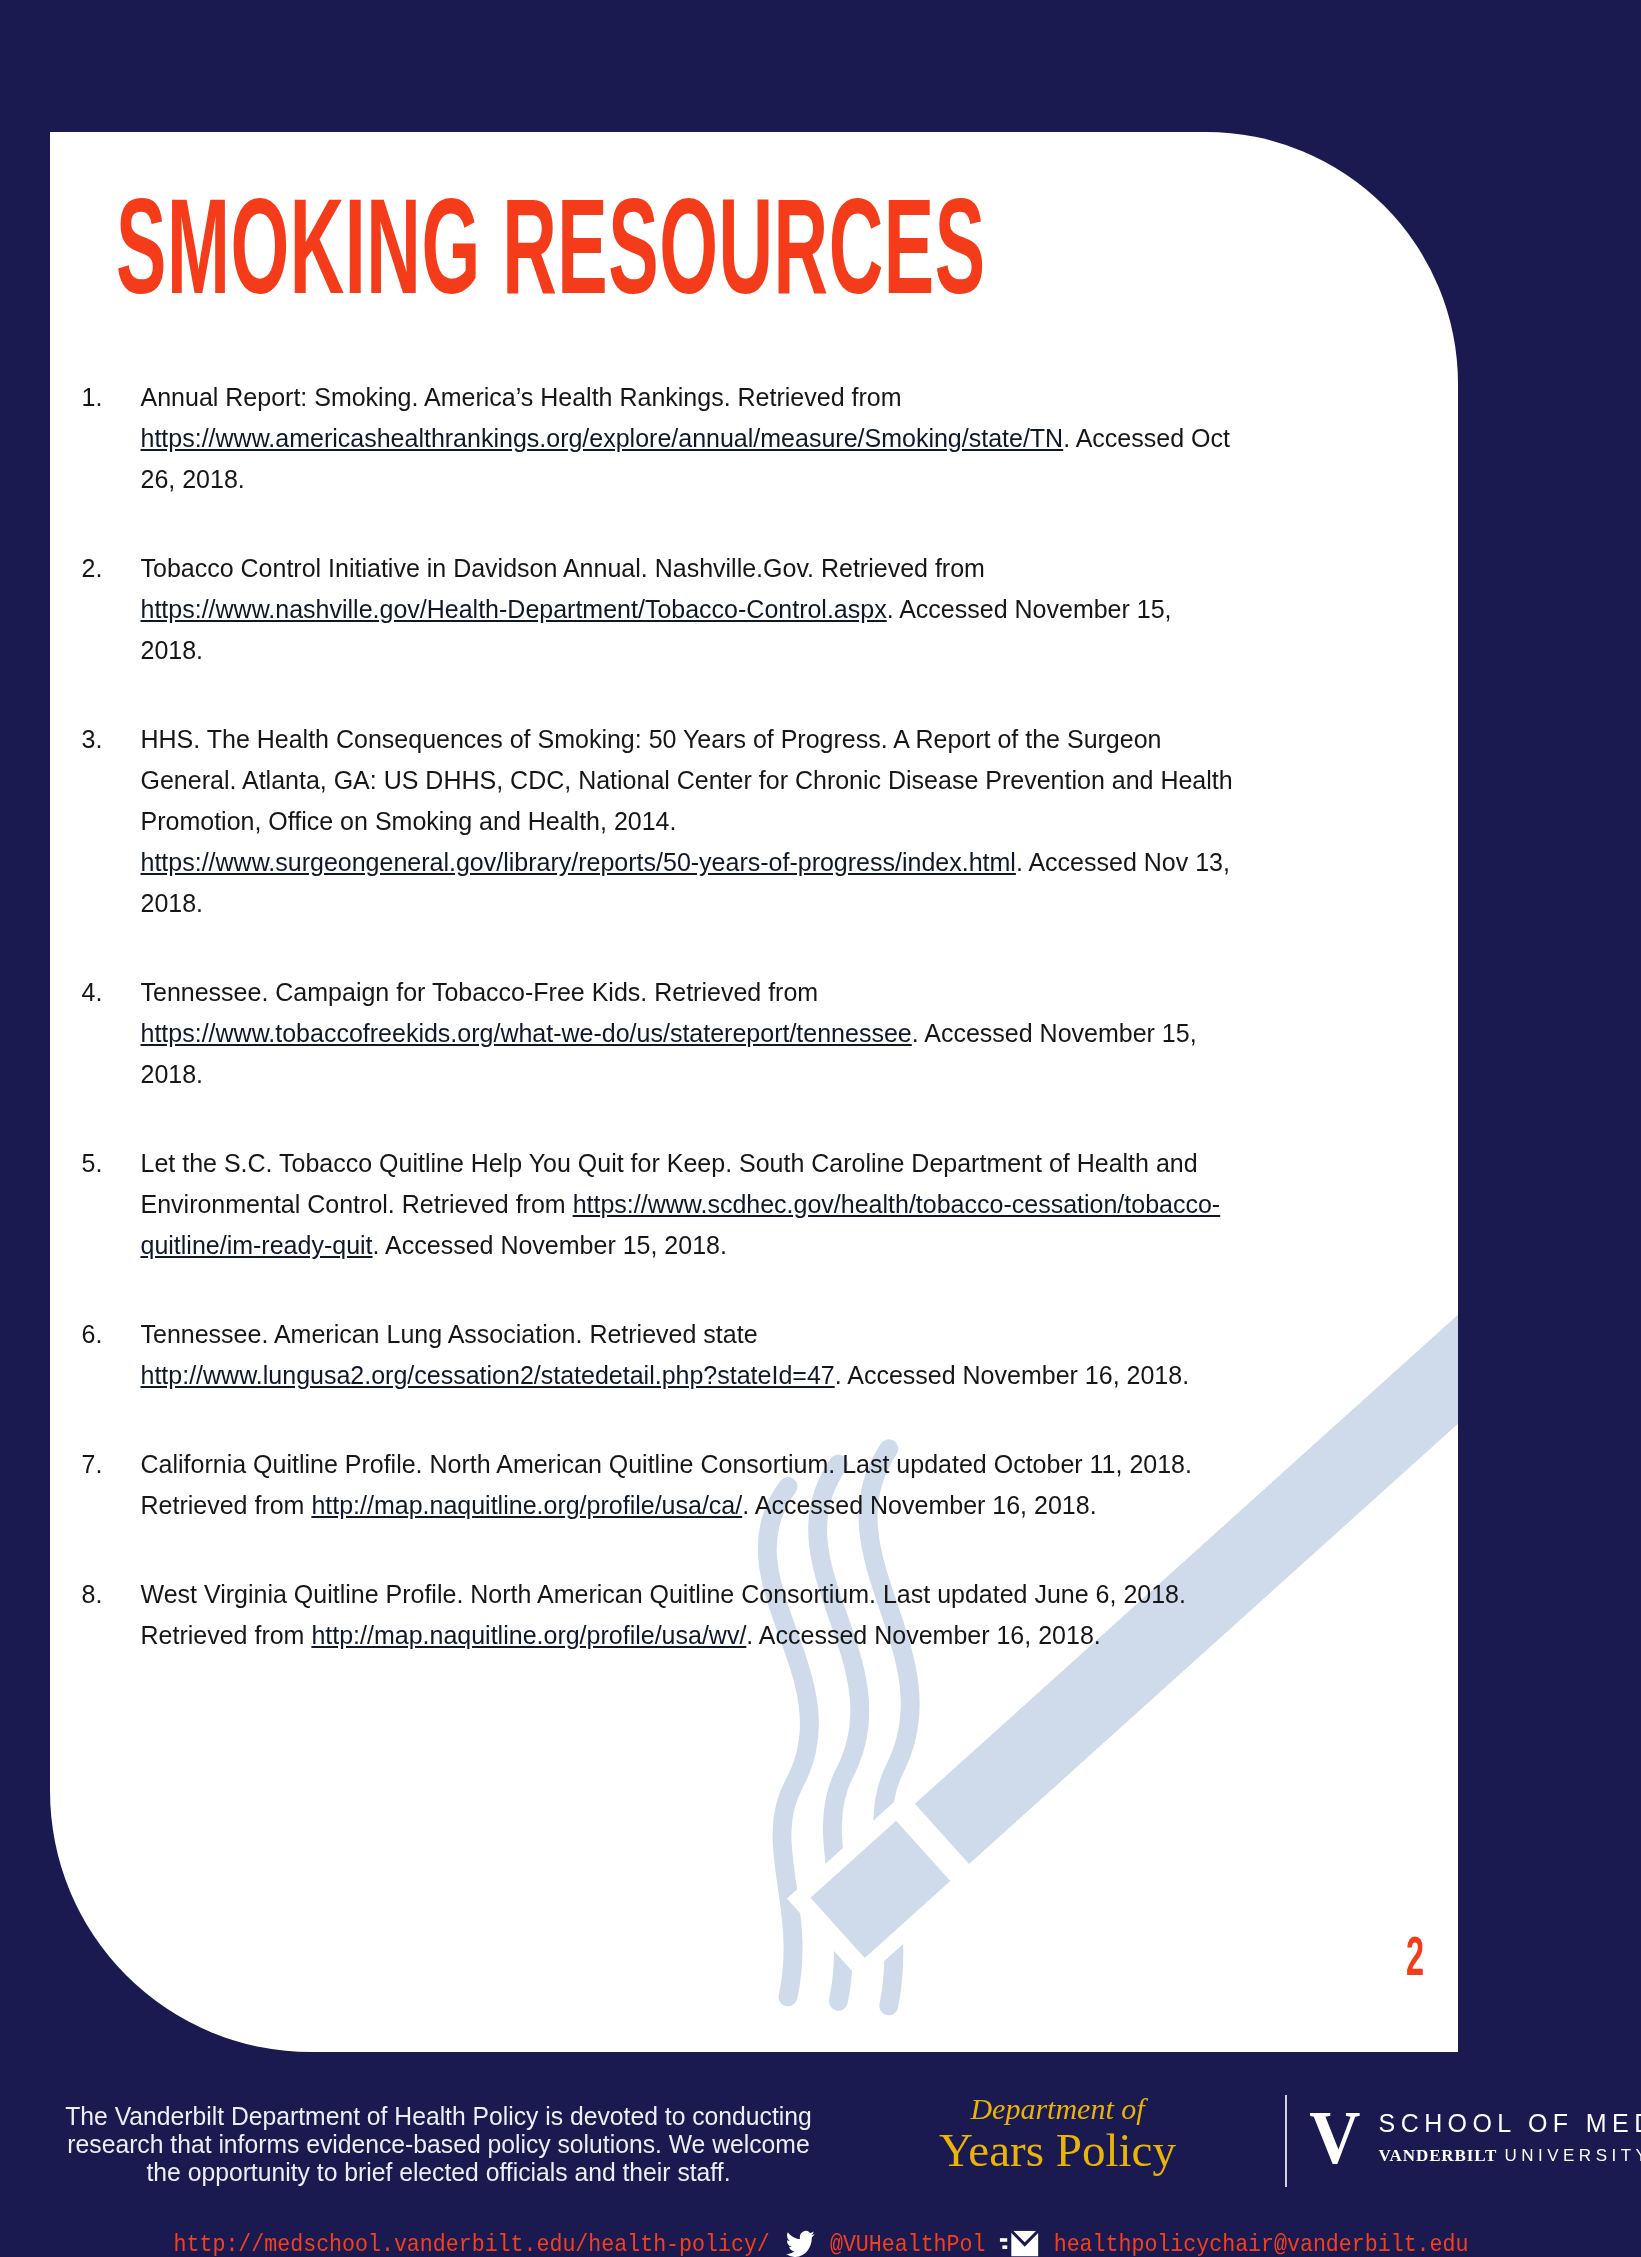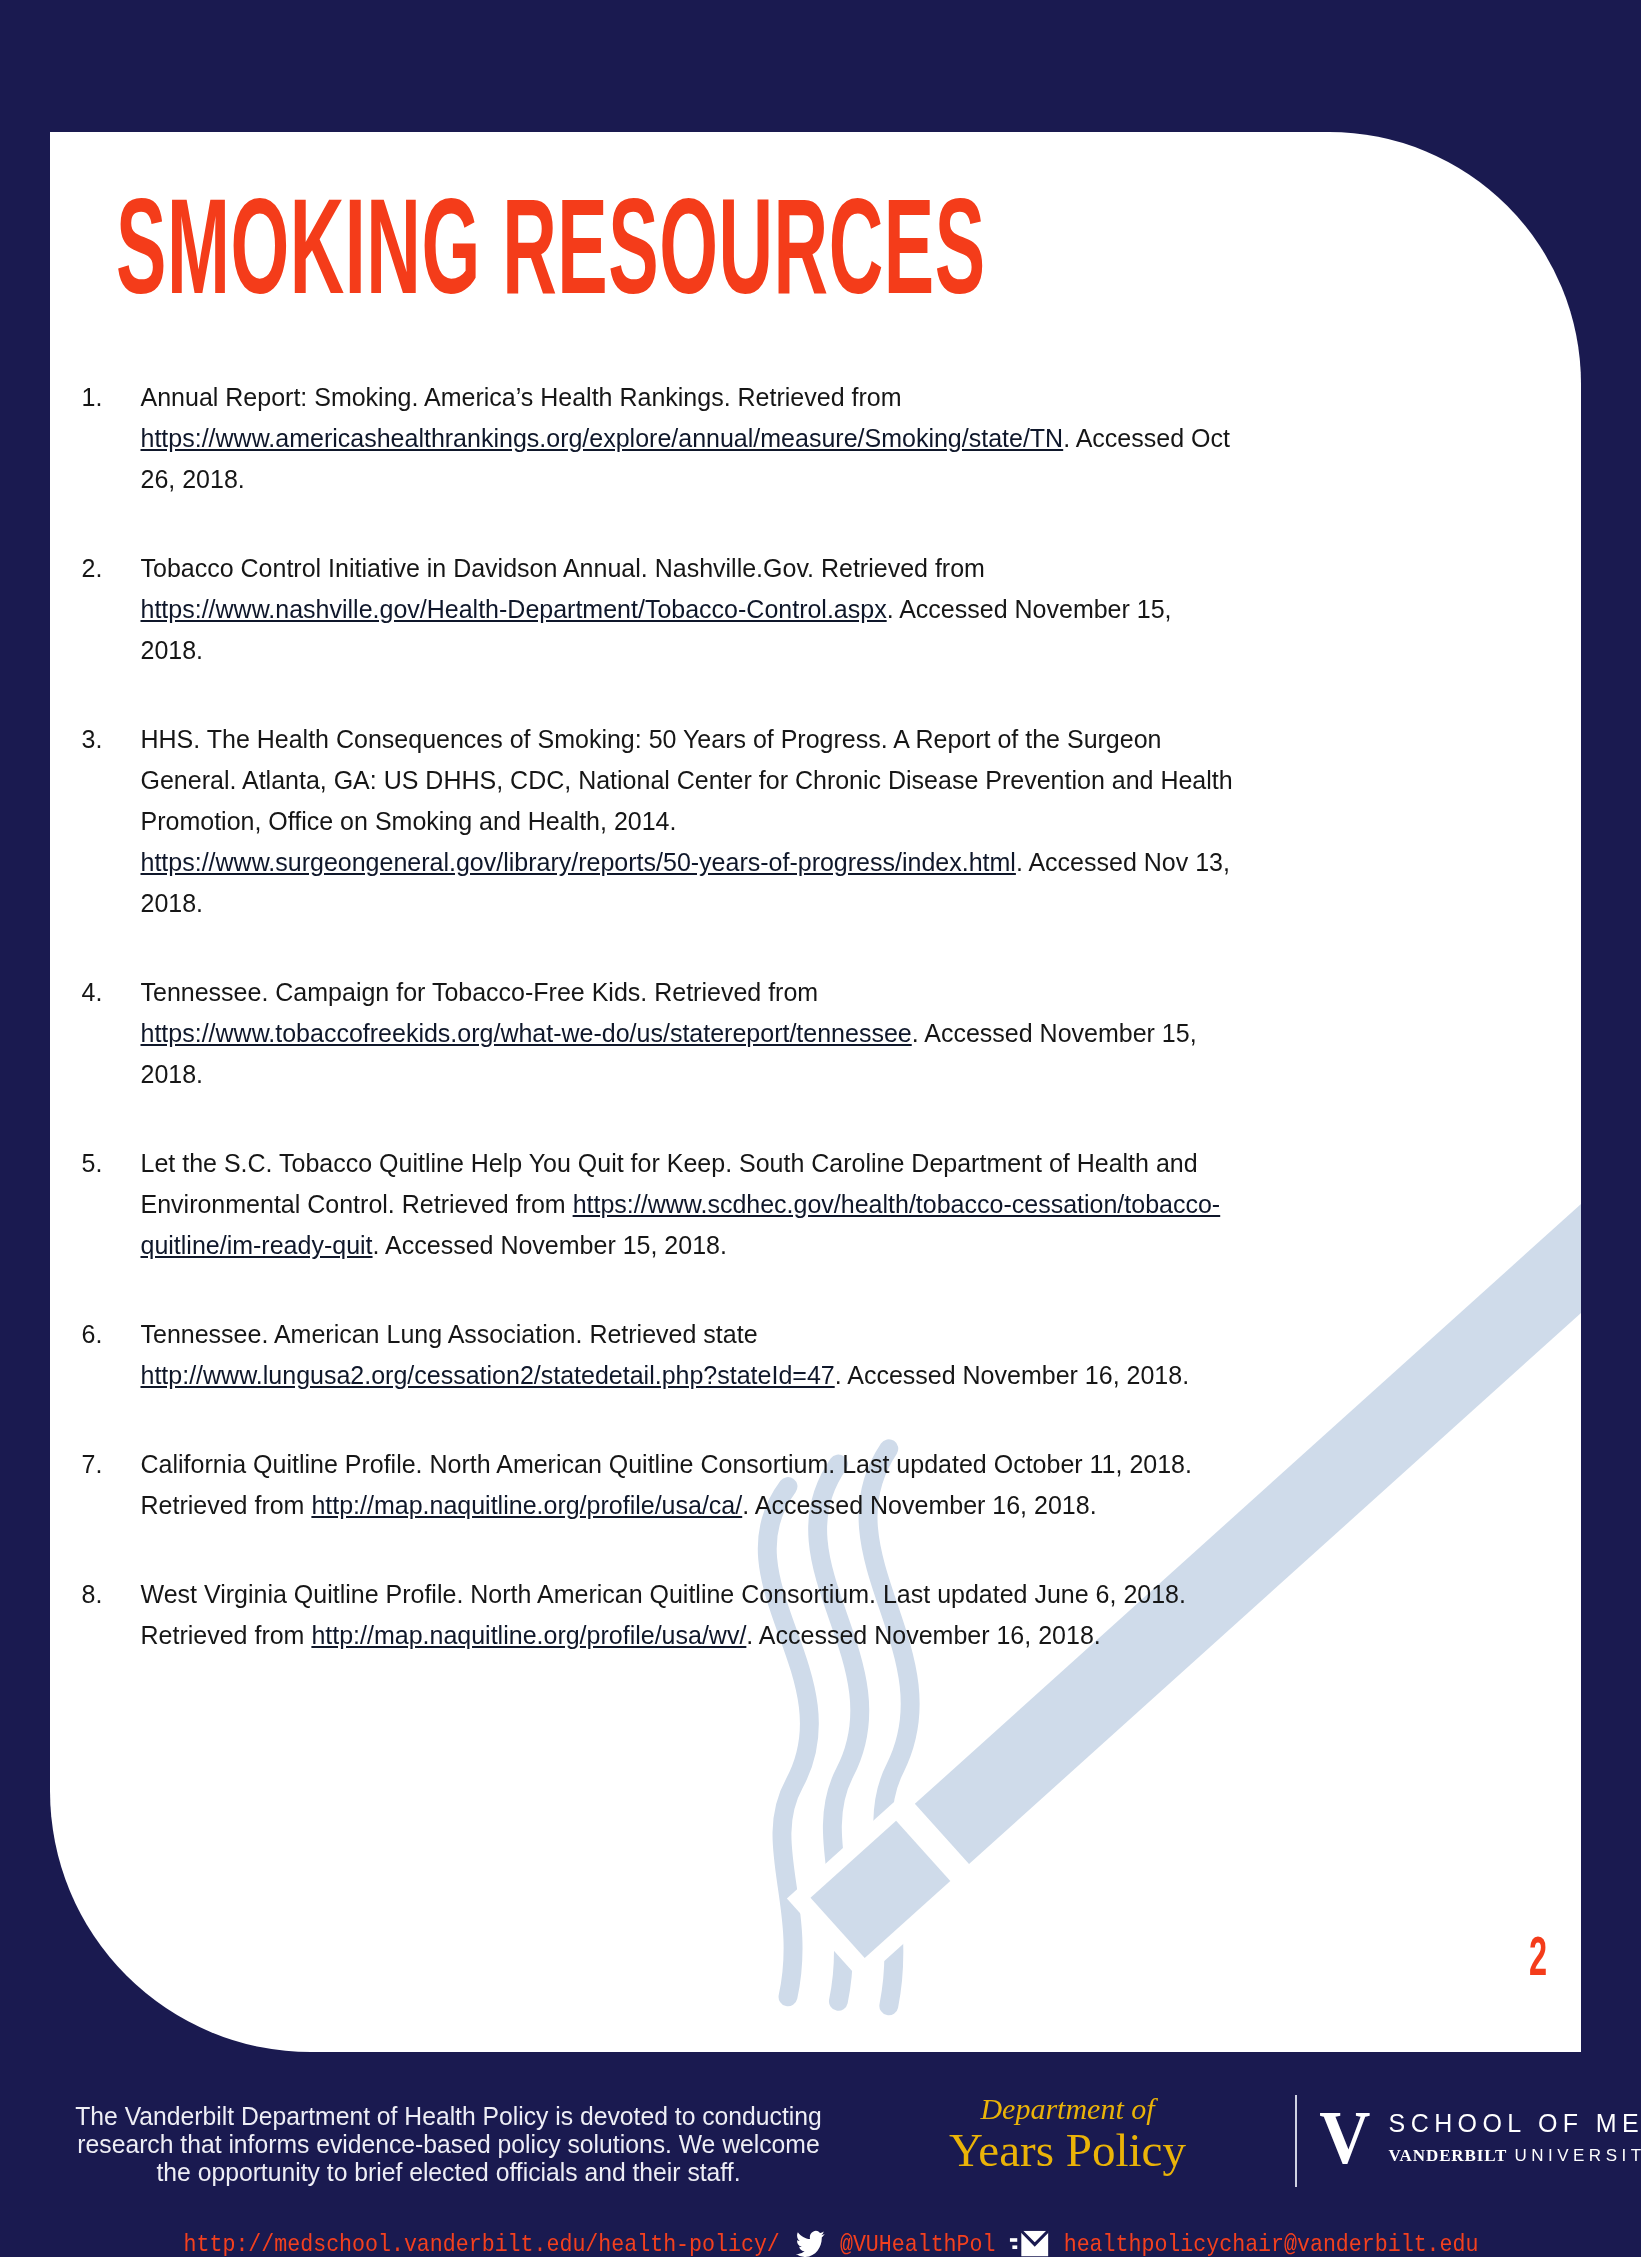--- a/index.html
+++ b/index.html
@@ -7,21 +7,21 @@
   body {
     position: relative;
     background: #1a1a50;
     font-family: "Liberation Sans", sans-serif;
   }
 
   
   .content-card {
     position: absolute;
     left: 50px; top: 132px;
-    width: 1531px; height: 1920px;
+    width: 1408px; height: 1920px;
     background: #ffffff;
     border-top-right-radius: 252px;
     border-bottom-left-radius: 261px;
     overflow: hidden;
   }
 
   .page-title {
     position: absolute;
     left: 66px; top: 47px;
     font-weight: bold;
@@ -75,21 +75,21 @@
   .watermark {
     position: absolute;
     left: 441px; top: 918px;
     width: 1107px; height: 972px;
     pointer-events: none;
   }
 
   
   .footer {
     position: absolute;
-    left: 10px; bottom: 0;
+    left: 0; bottom: 0;
     width: 1358px; height: 205px;
     background: #1a1a50;
   }
   .mission {
     position: absolute;
     left: 10.8px; top: 50px;
     width: 855px;
     text-align: center;
     color: #eeeef5;
     font-size: 26px;

